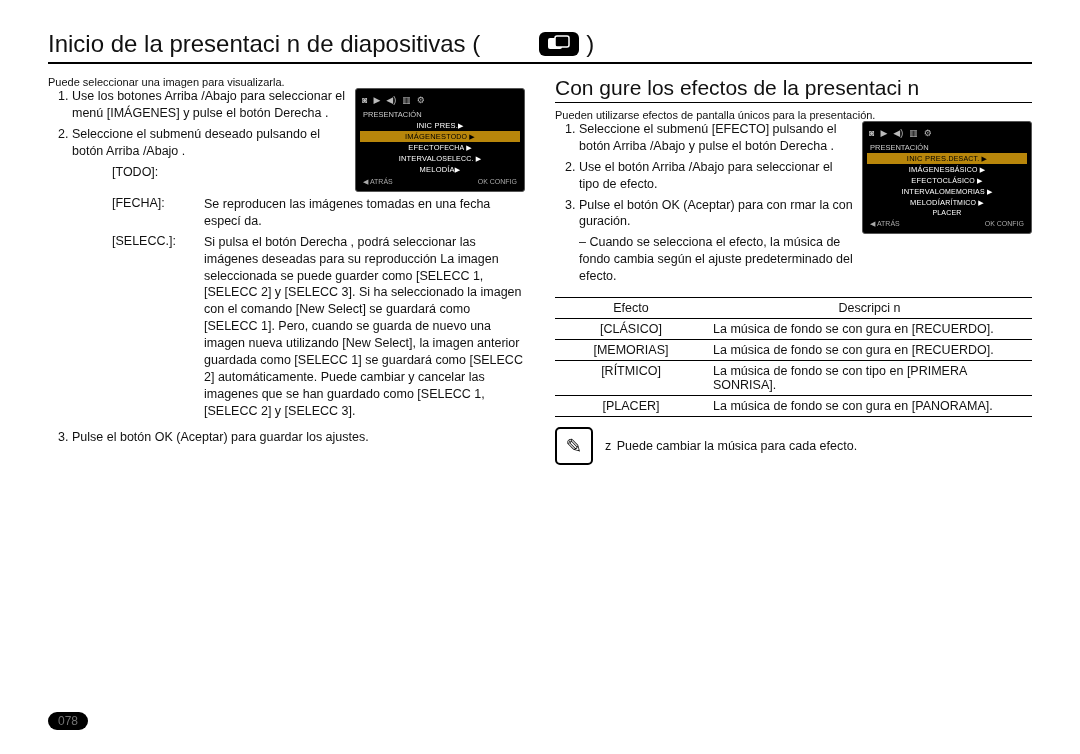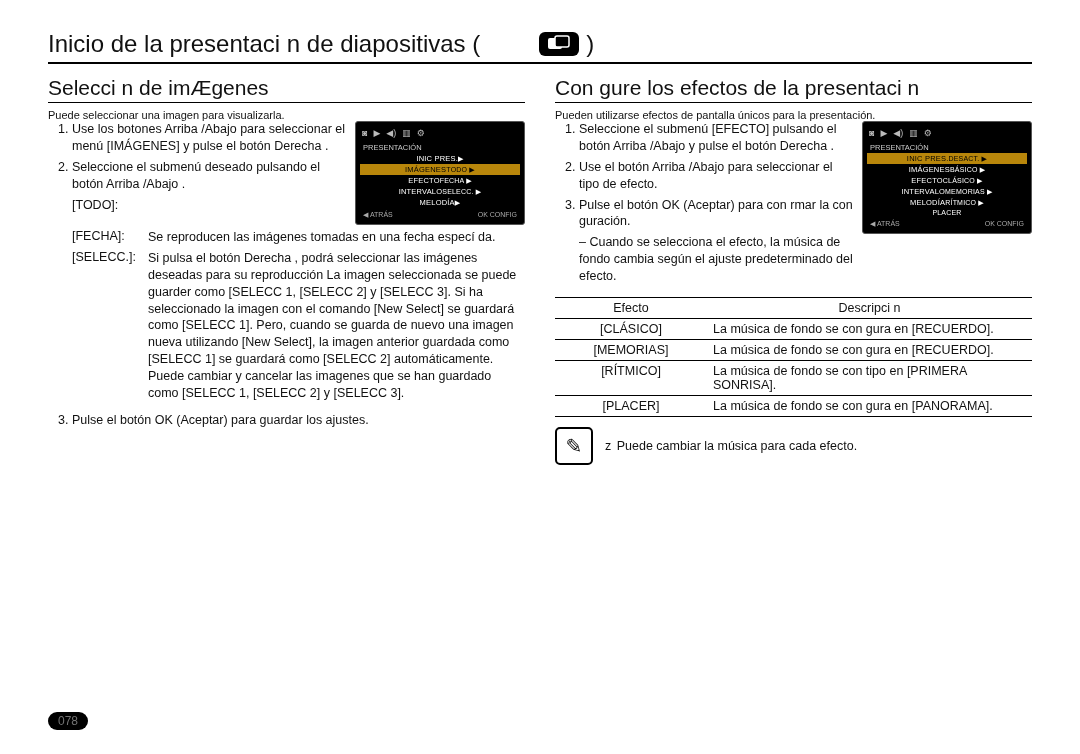--- a/index.html
+++ b/index.html
@@ -117,22 +117,23 @@
     padding: 3px 3px 1px 3px;
     color: #aaa;
     font-size: 7px;
   }
   .defs {
     font-size: 12.5px;
     margin-top: 4px;
   }
   .defs .def-row {
     display: flex;
-    gap: 2px;
+    gap: 18px;
     margin-bottom: 4px;
+    margin-left: 40px;
   }
   .defs .def-label {
     width: 74px;
     flex-shrink: 0;
   }
   .defs .def-text {
     flex: 1;
     line-height: 1.35;
   }
   table.fx {
@@ -204,21 +205,20 @@
         <rect x="10" y="7" width="14" height="11" rx="2" fill="#fff"></rect>
         <rect x="17" y="5" width="14" height="11" rx="2" fill="#000" stroke="#fff" stroke-width="1.5"></rect>
       </svg>
     </span>
     <span class="title-text" style="margin-left:6px">)</span>
   </div>
 
   <div class="columns">
 
     <div class="col">
-      <div class="sec-title">Selecci n de imÆgenes</div>
       <div class="intro">Puede seleccionar una imagen para visualizarla.</div>
 
       <div class="step-flex">
         <div class="step-text">
           <ol class="steps">
             <li>Use los botones Arriba /Abajo para seleccionar el menú [IMÁGENES] y pulse el botón Derecha .</li>
             <li>
               <span>Seleccione el submenú deseado pulsando el botón Arriba /Abajo .</span>
               <div class="defs">
                 <div class="def-row">

